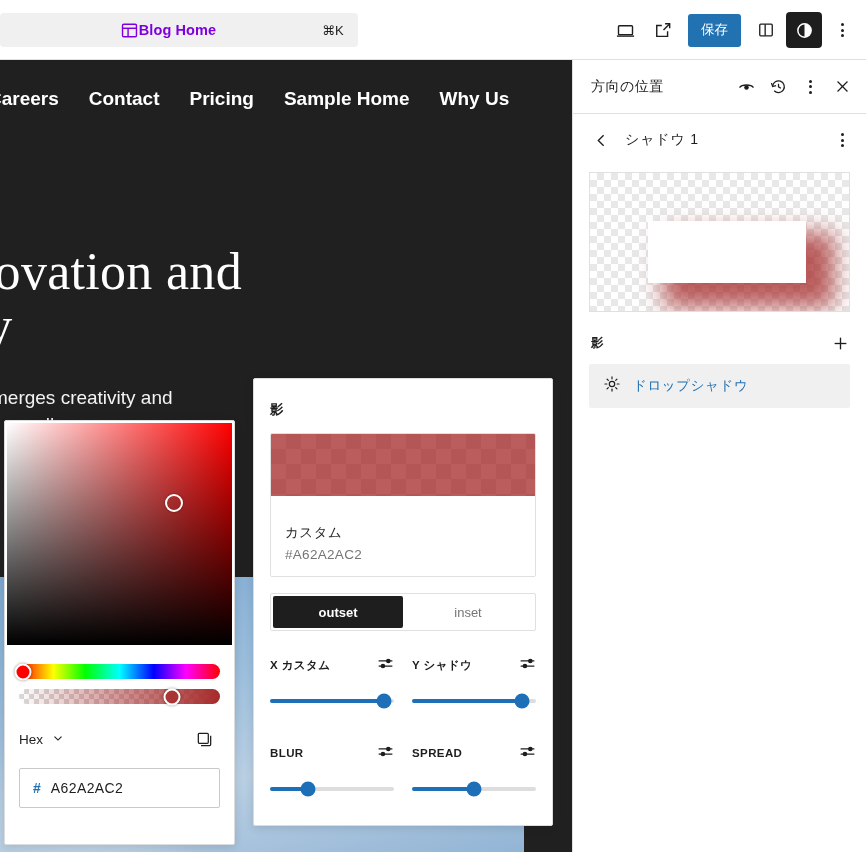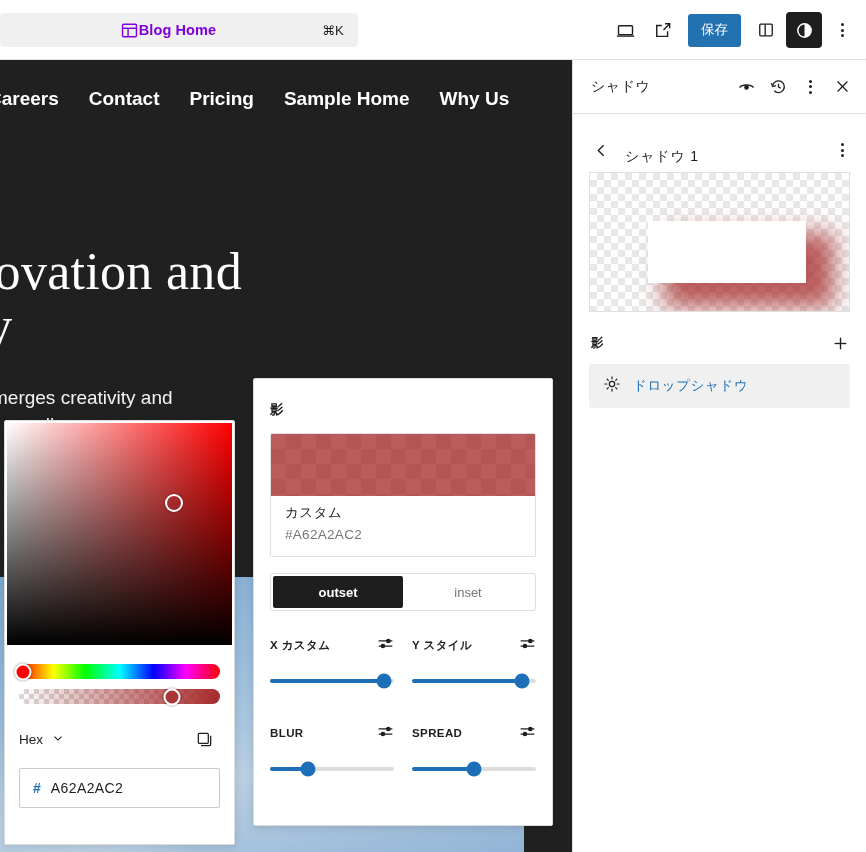--- a/index.html
+++ b/index.html
@@ -102,21 +102,21 @@
     height: 54px; display: flex; align-items: center;
     padding: 0 8px 0 18px; border-bottom: 1px solid #e0e0e0;
   }
   #styles-title { font-size: 14px; color: #1e1e1e; font-weight: 400; flex: 1; letter-spacing: .5px; }
   .sp-btn {
     width: 32px; height: 32px; background: none; border: none; cursor: pointer;
     display: flex; align-items: center; justify-content: center; color: #1e1e1e;
     border-radius: 3px;
   }
   #shadow-nav {
-    height: 52px; display: flex; align-items: flex-end; padding: 0 8px 0 12px; gap: 4px;
+    height: 52px; display: flex; align-items: center; padding: 0 8px 0 12px; gap: 4px;
   }
   #shadow-nav-title { font-size: 14px; color: #1e1e1e; flex: 1; letter-spacing: .8px; margin-left: 4px; }
 
   #shadow-preview {
     margin: 6px 16px 0 16px; height: 140px; border: 1px solid #e0e0e0;
     position: relative; overflow: hidden;
     background-color: #fff;
     background-image:
       linear-gradient(45deg, #e8e8e8 25%, transparent 25%, transparent 75%, #e8e8e8 75%),
       linear-gradient(45deg, #e8e8e8 25%, transparent 25%, transparent 75%, #e8e8e8 75%);
@@ -157,21 +157,21 @@
     height: 62px; position: relative;
     background-image:
       linear-gradient(45deg, #e0e0e0 25%, transparent 25%, transparent 75%, #e0e0e0 75%),
       linear-gradient(45deg, #e0e0e0 25%, transparent 25%, transparent 75%, #e0e0e0 75%);
     background-size: 30px 30px; background-position: 0 0, 15px 15px;
     background-color: #fff;
   }
   #color-indicator-swatch:after {
     content: ""; position: absolute; inset: 0; background: rgba(166,42,42,.76);
   }
-  #color-indicator-info { padding: 8px 14px 14px 14px; background: #fff; }
+  #color-indicator-info { padding: 28px 14px 14px 14px; background: #fff; }
   #color-name { font-size: 13.5px; color: #1e1e1e; letter-spacing: .5px; }
   #color-hex { font-size: 13.5px; color: #757575; margin-top: 5px; letter-spacing: .3px; }
 
   #outset-inset {
     margin: 16px 16px 0 16px; height: 38px; border: 1px solid #e0e0e0; border-radius: 2px;
     display: flex; padding: 2px; background: #fff;
   }
   .oi-opt {
     flex: 1; display: flex; align-items: center; justify-content: center;
     font-size: 13px; cursor: pointer; border-radius: 2px; color: #757575; font-weight: 400;
@@ -330,21 +330,21 @@
 ctural excellence.</div>
     </div>
 
     <div id="canvas-photo"></div>
     <div id="canvas-photo-dark"></div>
   </div>
 
   <div id="styles-panel">
 
     <div id="styles-header">
-      <span id="styles-title">シャドウ</span>
+      <span id="styles-title">方向の位置</span>
 
       <button class="sp-btn">
         <svg width="19" height="19" viewBox="0 0 24 24" fill="none" stroke="currentColor" stroke-width="1.6">
           <path d="M3.2 13.4 C6.4 9 17.6 9 20.8 13.4"></path>
           <circle cx="12" cy="13.2" r="2.9" fill="currentColor" stroke="none"></circle>
         </svg>
       </button>
 
       <button class="sp-btn">
         <svg width="19" height="19" viewBox="0 0 24 24" fill="none" stroke="currentColor" stroke-width="1.6">
@@ -451,21 +451,21 @@
           </span>
         </div>
         <div class="slider-track">
           <div class="slider-fill" style="width:92%"></div>
           <div class="slider-thumb" style="left:92%"></div>
         </div>
       </div>
 
       <div class="slider-cell">
         <div class="slider-head">
-          <span class="slider-label">Y スタイル</span>
+          <span class="slider-label">Y シャドウ</span>
           <span>
             <svg width="17" height="17" viewBox="0 0 24 24" fill="none" stroke="#1e1e1e" stroke-width="1.9" stroke-linecap="round">
               <line x1="3" y1="8.4" x2="21" y2="8.4"></line>
                 <line x1="3" y1="15.6" x2="21" y2="15.6"></line>
               <circle cx="16" cy="8.4" r="2.3" fill="#1e1e1e"></circle>
                 <circle cx="8.4" cy="15.6" r="2.3" fill="#1e1e1e"></circle>
             </svg>
           </span>
         </div>
         <div class="slider-track">

